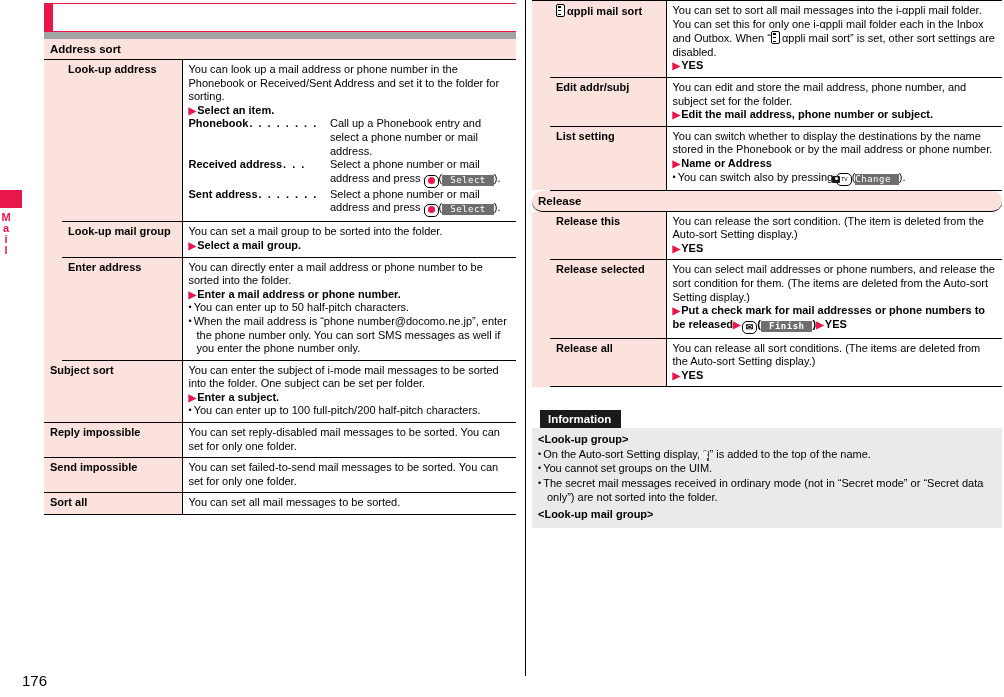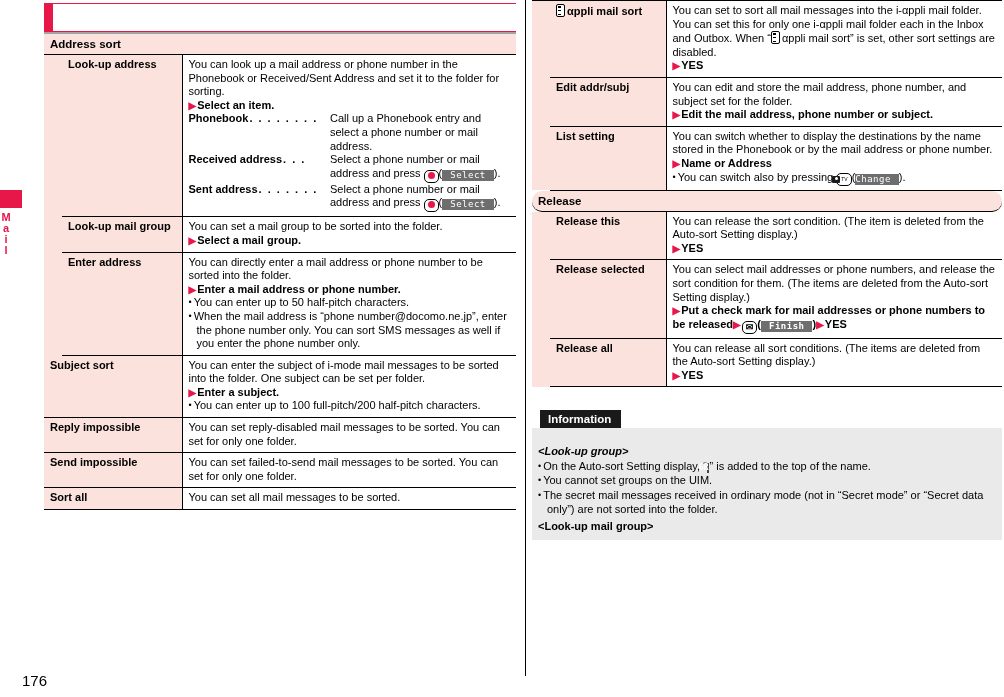--- a/index.html
+++ b/index.html
@@ -92,21 +92,21 @@
     font-weight: bold;
     color: #e8174a;
     padding-left: 9px;
     line-height: 27px;
     white-space: nowrap;
   }
 
   
   .section-band {
     background: #fbe2dc;
-    border-top: 2px solid #a3a3a3;
+    border-top: 7px solid #a3a3a3;
     border-bottom: 1px solid #000;
     font-size: 11.5px;
     font-weight: bold;
     padding: 3px 0 3px 6px;
     line-height: 14px;
   }
 
   
   table.fn {
     border-collapse: collapse;
@@ -518,20 +518,20 @@
         <span>You can release all sort conditions. (The items are deleted from the Auto-sort Setting display.)</span>
         <span class="step"><span class="arrow">▶</span><span>YES</span></span>
       </td>
     </tr>
   </tbody>
     </table>
 
   <div class="info-wrap">
     <div class="info-tab">Information</div>
     <div class="info-body">
-      <span class="info-head" style="margin-top:12px;font-style:italic;">&lt;Look-up group&gt;</span>
+      <span class="info-head" style="margin-top:0;">&lt;Look-up group&gt;</span>
       <span class="bullet-line"><span>On the Auto-sort Setting display, “</span><span class="gr-badge">GR</span><span>” is added to the top of the name.</span></span>
       <span class="bullet-line">You cannot set groups on the UIM.</span>
       <span class="bullet-line">The secret mail messages received in ordinary mode (not in “Secret mode” or “Secret data only”) are not sorted into the folder.</span>
       <span class="info-head">&lt;Look-up mail group&gt;</span>
     </div>
   </div>
 </div>
 
 </body></html>

